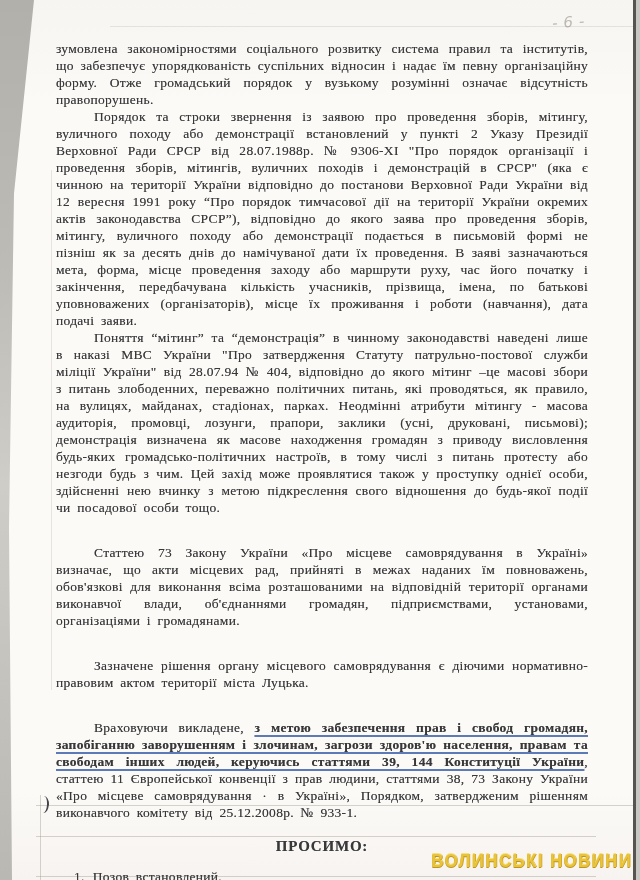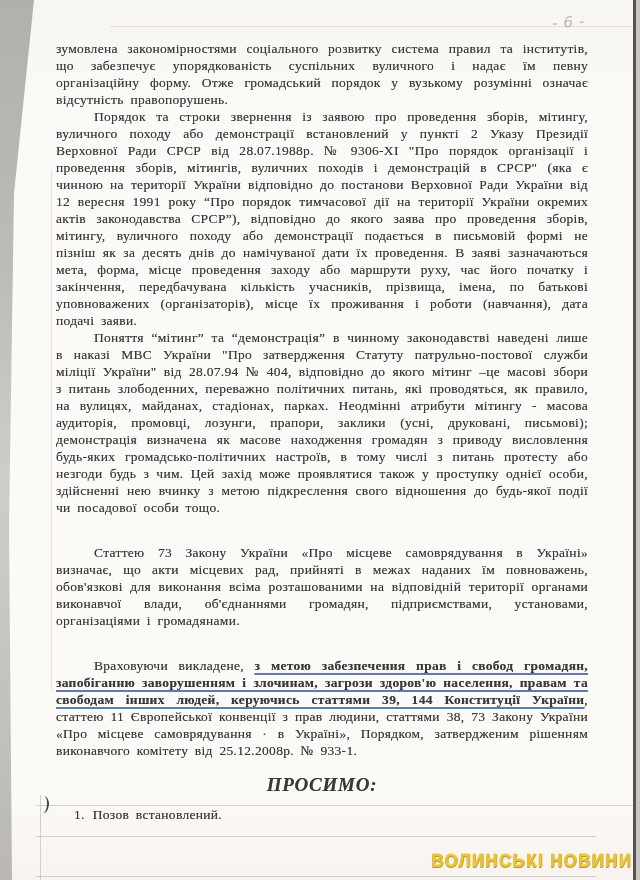--- a/index.html
+++ b/index.html
@@ -48,21 +48,21 @@
   .ink-underline{
     text-decoration:underline;
     text-decoration-color:rgba(79,116,192,.8);
     text-decoration-thickness:1.6px;
     text-underline-offset:3px;
     text-decoration-skip-ink:none;
     font-weight:bold;
   }
   .heading{
     margin-top:17px;text-align:center;font-weight:bold;
-    font-size:19px;letter-spacing:.8px;font-style:italic;
+    font-size:15px;letter-spacing:.8px;
   }
   .list-item{
     margin-top:13px;padding-left:18px;text-align:left;
   }
   .list-item .num{margin-right:8px;}
 
   .pencil-mark{
     position:absolute;left:552px;top:13px;z-index:4;
     color:rgba(140,135,125,.55);font-size:15px;font-style:italic;
     letter-spacing:6px;transform:rotate(-4deg);
@@ -95,24 +95,25 @@
 <div class="crease v soft" style="left:51px;top:170px;height:520px;"></div>
 <div class="crease h" style="left:36px;top:805px;width:602px;"></div>
 <div class="crease h" style="left:36px;top:836px;width:560px;"></div>
 <div class="crease h" style="left:36px;top:876px;width:560px;"></div>
 <div class="crease v" style="left:40px;top:795px;height:85px;"></div>
 
 <div class="pencil-mark">-6-</div>
 <div class="pen-tick"></div>
 
 <div class="content">
-  <p class="para">зумовлена закономірностями соціального розвитку система правил та інститутів, що забезпечує упорядкованість суспільних вуличного і надає їм певну організаційну форму. Отже громадський порядок у  вузькому розумінні означає відсутність правопорушень.</p>
+  <p class="para">зумовлена закономірностями соціального розвитку система правил та інститутів, що забезпечує упорядкованість суспільних відносин і надає їм певну організаційну форму. Отже громадський порядок у  вузькому розумінні означає відсутність правопорушень.</p>
   <p class="para indent">Порядок та строки звернення із заявою про проведення зборів, мітингу, вуличного походу або демонстрації встановлений у пункті 2 Указу Президії Верховної Ради СРСР від 28.07.1988р. № 9306-XI "Про порядок організації і проведення зборів, мітингів, вуличних походів і демонстрацій в СРСР" (яка є чинною на території України відповідно до постанови Верховної Ради України від 12 вересня 1991 року “Про порядок тимчасової дії на території України окремих актів законодавства СРСР”), відповідно до якого заява про проведення зборів, мітингу, вуличного походу або демонстрації подається в письмовій формі не пізніш як за десять днів до намічуваної дати їх проведення. В заяві зазначаються мета, форма, місце проведення заходу або маршрути руху, час його початку і закінчення, передбачувана кількість учасників, прізвища, імена, по батькові уповноважених (організаторів), місце їх проживання і роботи (навчання), дата подачі заяви.</p>
   <p class="para indent">Поняття “мітинг” та “демонстрація” в чинному законодавстві наведені лише в наказі МВС України "Про затвердження Статуту патрульно-постової служби міліції України" від 28.07.94 № 404, відповідно до якого мітинг –це масові збори з питань злободенних, переважно політичних питань, які проводяться, як правило, на вулицях, майданах, стадіонах, парках. Неодмінні атрибути мітингу - масова аудиторія, промовці, лозунги, прапори, заклики (усні, друковані, письмові); демонстрація визначена як масове находження громадян з приводу висловлення будь-яких громадсько-політичних настроїв, в тому числі з питань протесту або незгоди будь з чим. Цей захід може проявлятися також у проступку однієї особи, здійсненні нею вчинку з метою підкреслення свого відношення до будь-якої події чи посадової особи тощо.</p>
   <p class="para indent gap">Статтею 73 Закону України «Про місцеве самоврядування в Україні» визначає, що акти місцевих рад, прийняті в межах наданих їм повноважень, обов'язкові для виконання всіма розташованими на відповідній території органами виконавчої влади, об'єднаннями громадян, підприємствами, установами, організаціями і громадянами.</p>
+  <p class="para indent gap">Зазначене рішення органу місцевого самоврядування є діючими нормативно-правовим актом території міста Луцька.</p>
   <p class="para indent gap"><span>Враховуючи викладене, </span><span class="ink-underline">з метою забезпечення прав і свобод громадян, запобіганню заворушенням і злочинам, загрози здоров'ю населення, правам та свободам інших людей, керуючись статтями 39, 144 Конституції України</span><span>, статтею 11 Європейської конвенції з прав людини,  статтями 38, 73 Закону України «Про місцеве самоврядування · в Україні», Порядком, затвердженим рішенням виконавчого комітету від 25.12.2008р. № 933-1.</span></p>
 
   <div class="heading">ПРОСИМО:</div>
 
   <div class="list-item"><span class="num">1.</span><span>Позов встановлений.</span></div>
 </div>
 
 <div class="watermark">ВОЛИНСЬКІ НОВИНИ</div>
 
 </body></html>

